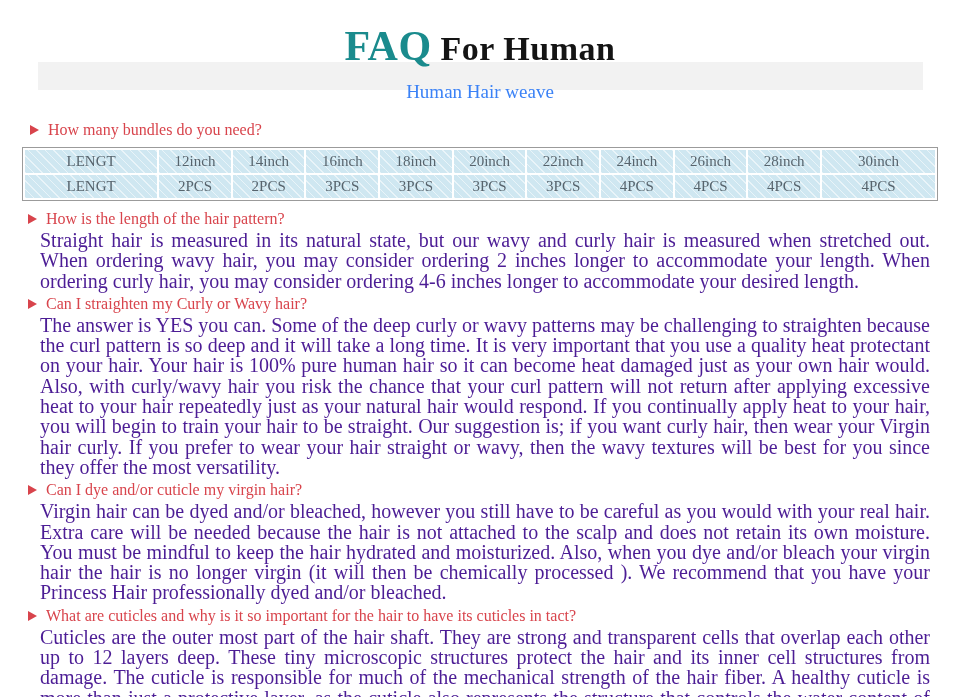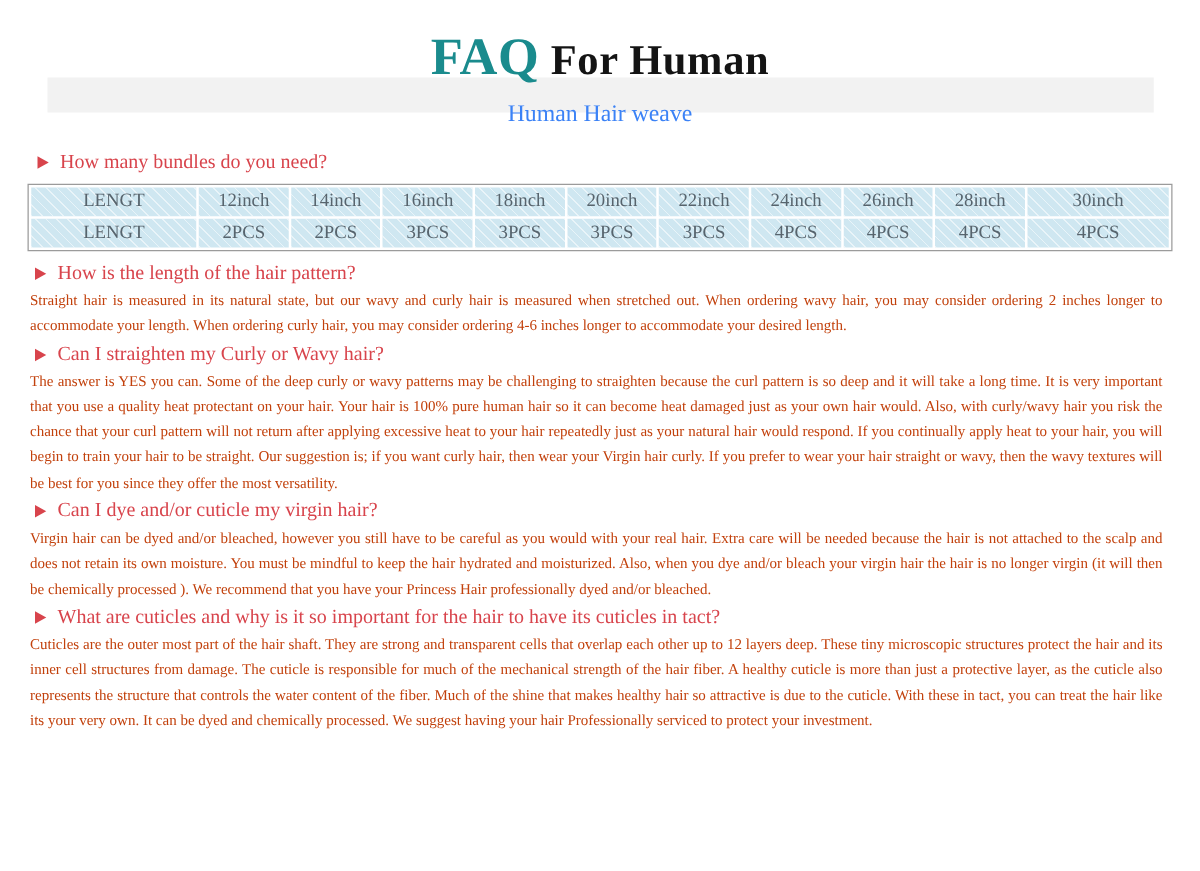--- a/index.html
+++ b/index.html
@@ -73,25 +73,25 @@
     padding: 2px 0 3px 0;
     height: 23px;
     overflow: hidden;
   }
   .col-label { width: 131px; }
   .col-inch  { width: 71px; }
   .col-last  { width: 112px; }
 
   
   .faq-a {
-    margin: 0 30px 3px 24px;
-    font-size: 12px;
+    margin: 0 30px 3px 40px;
+    font-size: 20px;
     line-height: 20.3px;
     text-align: justify;
-    color: #c2410c;
+    color: #4c1d95;
   }
 </style>
 </head>
 <body>
 
 <div class="page">
 
   <div class="header">
     <div class="header-band"></div>
     <h1 class="page-title"><span class="title-accent">FAQ</span><span> For Human</span></h1>

